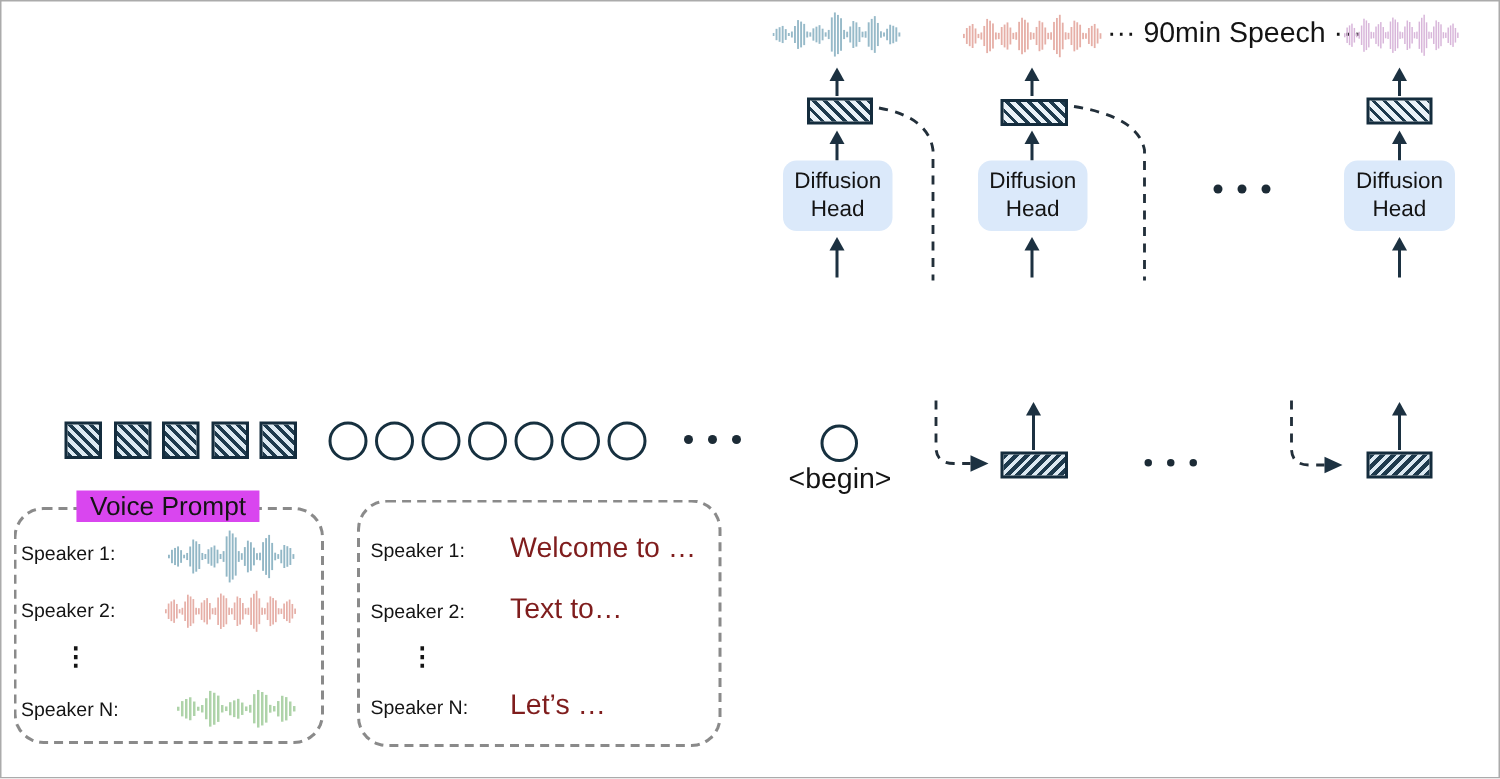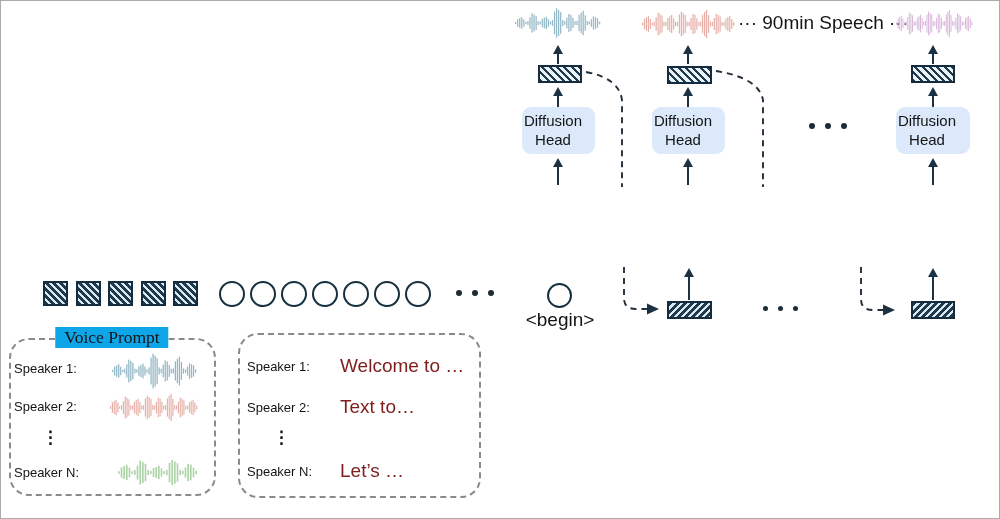--- a/index.html
+++ b/index.html
@@ -10,21 +10,21 @@
   }
   .abs{position:absolute;}
   
   .vv-bar{
     left:30px;top:185px;width:963px;height:80px;border-radius:14px;
     display:flex;align-items:center;justify-content:center;z-index:2;
   }
   .vv-title{font-size:30px;font-weight:700;letter-spacing:.5px;color:#0c0c0c;}
   
   .dhead{
-    border-radius:9px;display:flex;align-items:center;
+    border-radius:9px;display:flex;align-items:center;justify-content:center;
     text-align:center;font-size:15px;line-height:1.25;color:#141414;z-index:3;
   }
   
   .htok{
     box-sizing:border-box;border:2.5px solid #142c3d;z-index:3;
     background:repeating-linear-gradient(45deg,#1e3a4d 0 2.1px,#eaf2f8 2.1px 5.2px);
   }
   .htok.dense{
     background:repeating-linear-gradient(135deg,#1e3a4d 0 2.8px,#dce9f2 2.8px 5.0px);
   }
@@ -46,22 +46,22 @@
   
   .dots3{display:flex;gap:10px;align-items:center;z-index:3;}
   .dots3 .dot{width:6px;height:6px;border-radius:50%;background:#1c2b36;}
   .dots3.small .dot{width:5px;height:5px;}
   
   .dashbox{
     box-sizing:border-box;border:2px dashed #8a8a8a;border-radius:20px;
     background:transparent;z-index:3;
   }
   .dashtitle{
-    position:absolute;transform:translateX(-50%);background:#0ea5e9;
-    padding:0 9px;font-size:17.5px;color:#141414;white-space:nowrap;z-index:4;font-family:Liberation Serif, serif;
+    position:absolute;transform:translateX(-50%);background:#d946ef;
+    padding:0 9px;font-size:17.5px;color:#141414;white-space:nowrap;z-index:4;
   }
   .spk{font-size:13px;color:#141414;white-space:nowrap;z-index:4;}
   .script-txt{font-size:19px;color:#7f1d1d;white-space:nowrap;z-index:4;}
   .vdots{font-size:17px;font-weight:700;color:#141414;z-index:4;line-height:1;}
   .toplabel{font-size:19px;color:#141414;white-space:nowrap;z-index:3;}
   .begin-label{font-size:19px;color:#141414;text-align:center;z-index:3;}
   .wave{z-index:3;}
   #overlay{position:absolute;left:0;top:0;z-index:1;}
 </style>
 </head>

